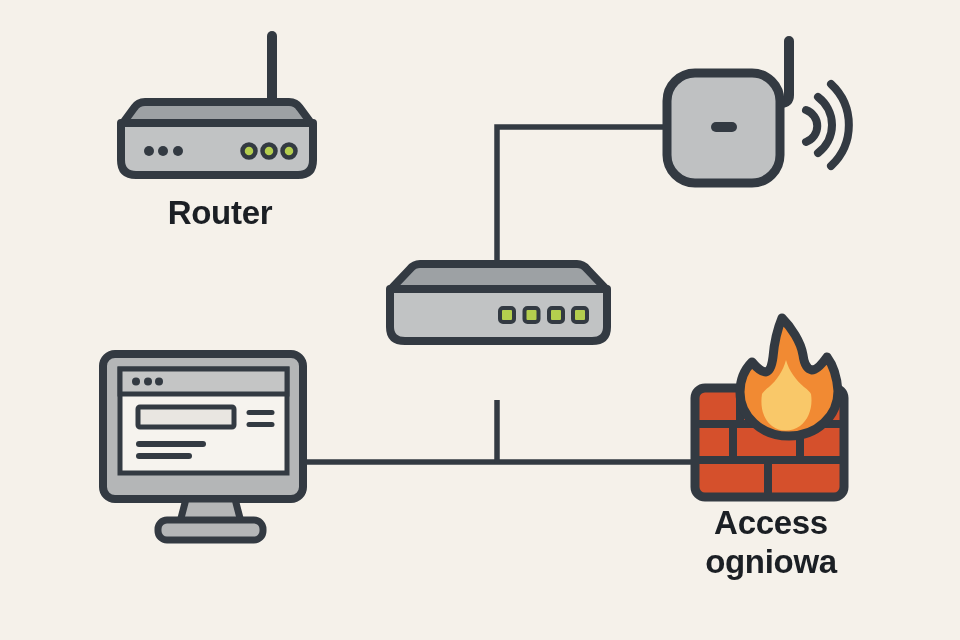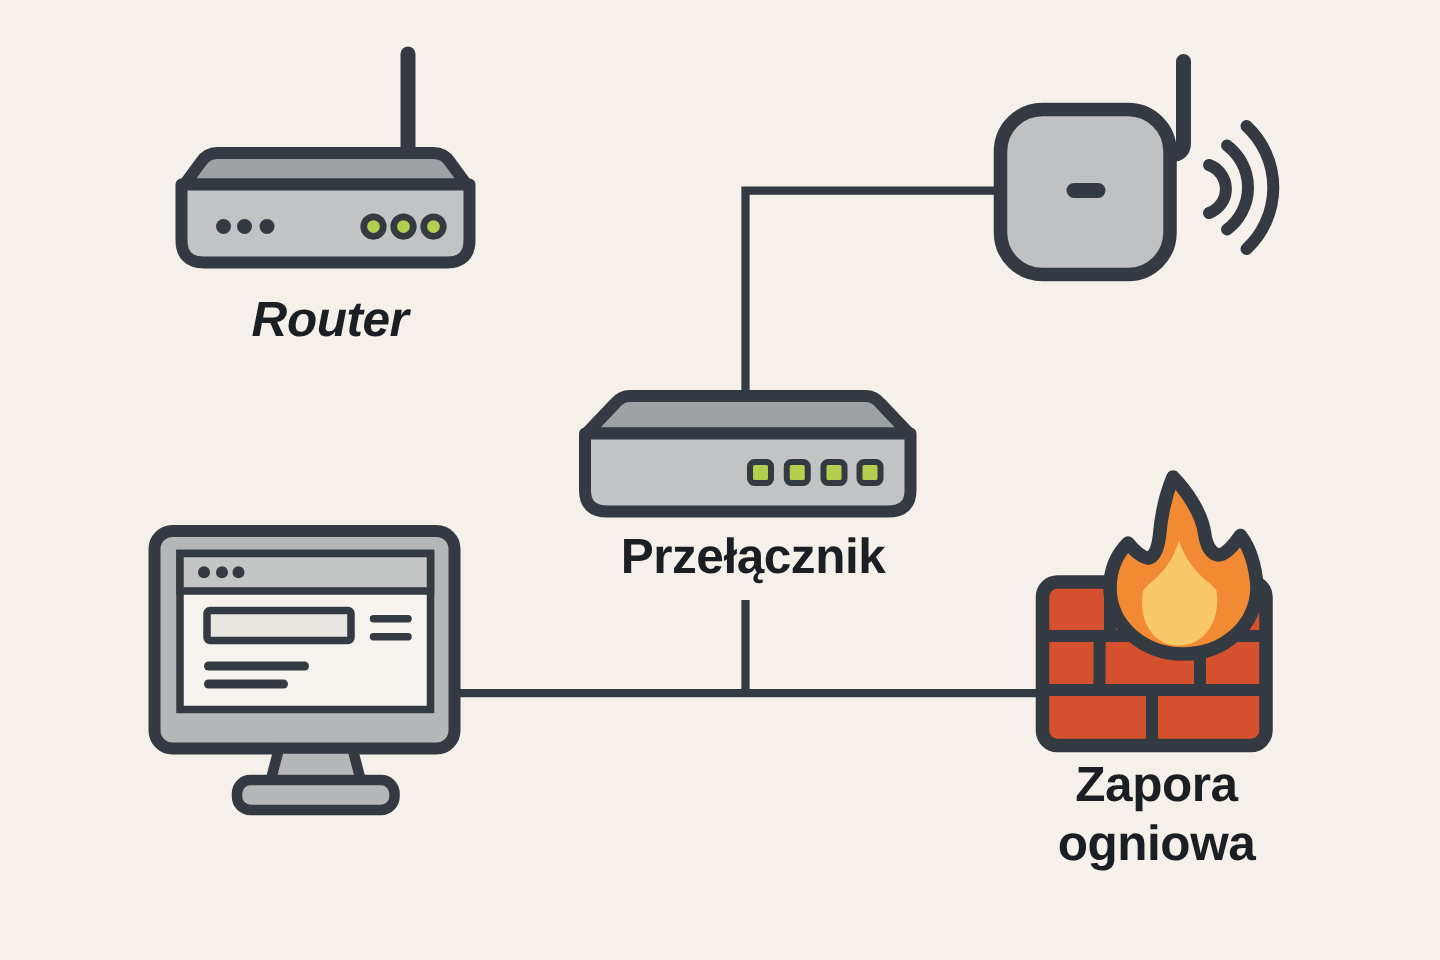--- a/index.html
+++ b/index.html
@@ -113,20 +113,19 @@
                C 789,371 796,380 804,387
                C 808,390 810,392 811,394
                C 813,407 809,419 800,426
                C 791,432 780,432 772,426
                C 763,419 760,407 762,394
                C 764,391 766,389 769,387
                C 777,380 783,371 786,360 Z" fill="#f9c869"></path>
     </g>
   </svg>
 
-  <div class="node-label" style="left:220px;top:194px;font-style:italic;">Router</div>
+  <div class="node-label" style="left:220px;top:194px;">Router</div>
 
 
-  <div class="node-label" style="left:502px;top:352px;">Przełącznik</div>
 
-  <div class="node-label wrap" style="left:771px;top:504px;">Zapora ogniowa</div>
+  <div class="node-label wrap" style="left:771px;top:504px;">Access ogniowa</div>
 
 </div>
 
 </body></html>

